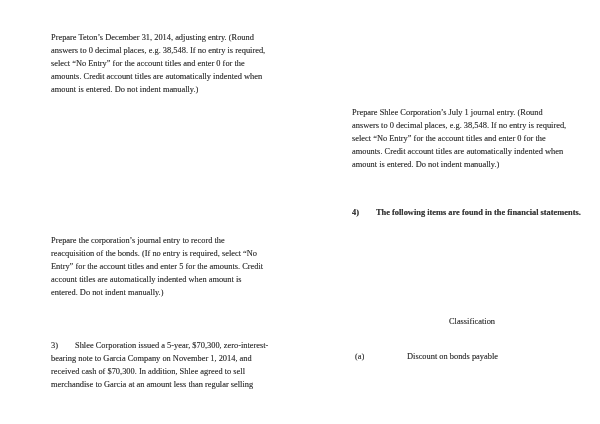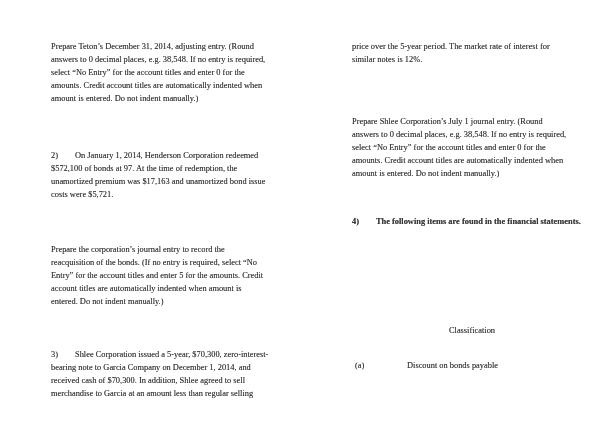--- a/index.html
+++ b/index.html
@@ -13,21 +13,20 @@
   .page {
     position: relative;
     width: 600px;
     height: 377px;
     background: #ffffff;
     font-family: "Liberation Serif", "DejaVu Serif", serif;
     font-size: 8.4px;
     line-height: 13px;
     color: #383838;
     text-shadow: 0 0 0.5px rgba(90,90,90,0.75);
-    margin-top: 9px;
   }
   .block {
     position: absolute;
     margin: 0;
     white-space: pre;
   }
   .num {
     display: inline-block;
     width: 24px;
     white-space: pre;
@@ -54,38 +53,32 @@
 <body>
 
 <div class="page">
 
   <p class="block lp1">Prepare Teton’s December 31, 2014, adjusting entry. (Round
 answers to 0 decimal places, e.g. 38,548. If no entry is required,
 select “No Entry” for the account titles and enter 0 for the
 amounts. Credit account titles are automatically indented when
 amount is entered. Do not indent manually.)</p>
 
-  <p class="block lp2"><span class="num">2)</span><span>On January 1, 2014, Henderson Corporation redeemed
-$572,100 of bonds at 97. At the time of redemption, the
-unamortized premium was $17,163 and unamortized bond issue
-costs were $5,721.</span></p>
 
   <p class="block lp3">Prepare the corporation’s journal entry to record the
 reacquisition of the bonds. (If no entry is required, select “No
 Entry” for the account titles and enter 5 for the amounts. Credit
 account titles are automatically indented when amount is
 entered. Do not indent manually.)</p>
 
   <p class="block lp4"><span class="num">3)</span><span>Shlee Corporation issued a 5-year, $70,300, zero-interest-
-bearing note to Garcia Company on December 1, 2014, and
+bearing note to Garcia Company on November 1, 2014, and
 received cash of $70,300. In addition, Shlee agreed to sell
 merchandise to Garcia at an amount less than regular selling</span></p>
 
-  <p class="block rp1">price over the 5-year period. The market rate of interest for
-similar notes is 12%.</p>
 
   <p class="block rp2">Prepare Shlee Corporation’s July 1 journal entry. (Round
 answers to 0 decimal places, e.g. 38,548. If no entry is required,
 select “No Entry” for the account titles and enter 0 for the
 amounts. Credit account titles are automatically indented when
 amount is entered. Do not indent manually.)</p>
 
   <p class="block rp3"><span class="num">4)</span><span>The following items are found in the financial statements.</span></p>
 
 

